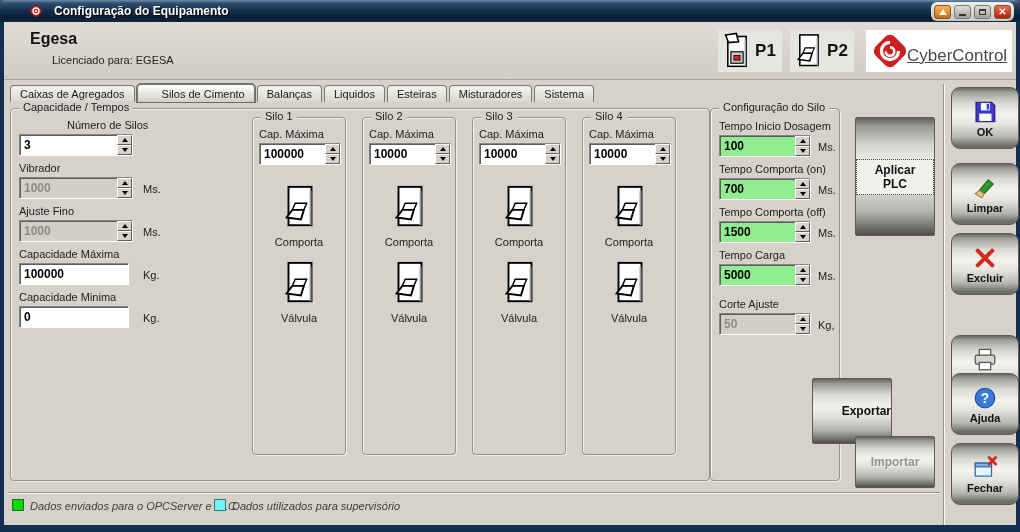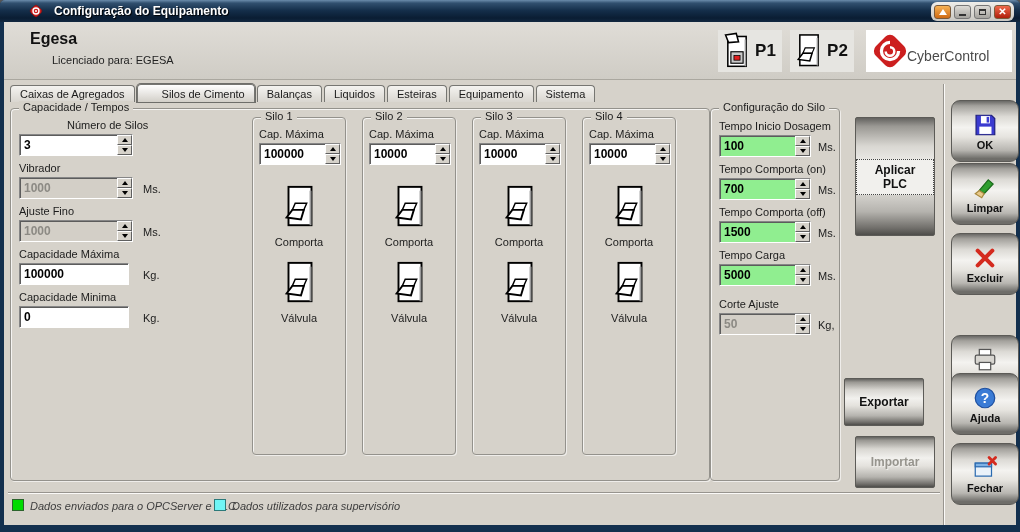--- a/index.html
+++ b/index.html
@@ -21,21 +21,21 @@
   .g-x{color:#fff;font-size:10px;font-weight:bold;line-height:10px;}
   
   .client{position:absolute;left:4px;top:22px;width:1012px;height:503px;background:#D6D2CA;}
   
   .header{position:absolute;left:0;top:0;width:1012px;height:58px;background:linear-gradient(#e0ddd7,#cfccc5);border-bottom:1px solid #aaa79f;padding-left:41px;}
   .app-name{position:absolute;left:26px;top:8px;font-size:16px;font-weight:bold;color:#111;}
   .licensed{position:absolute;left:48px;top:32px;font-size:11px;color:#222;}
   .pswitch{position:absolute;top:8px;width:64px;height:42px;background:#e6e5e1;display:flex;align-items:center;justify-content:center;gap:5px;}
   .pswitch .plabel{font-size:17px;font-weight:bold;color:#111;}
   .brand-panel{position:absolute;left:862px;top:8px;width:146px;height:42px;background:#fff;display:flex;align-items:center;padding-left:3px;}
-  .brand-text{font-size:14px;color:#4a4a4a;letter-spacing:0px;margin-left:-4px;margin-top:10px;}
+  .brand-text{font-size:17px;color:#4a4a4a;letter-spacing:0px;margin-left:-4px;margin-top:10px;text-decoration:underline;}
   
   .tabbar{position:absolute;left:6px;top:62px;display:flex;gap:2px;align-items:flex-end;height:18px;}
   .tab{height:17px;padding:0 9px;border:1px solid #767672;border-bottom:none;border-radius:4px 4px 0 0;background:linear-gradient(#f4f3f0,#d9d6d0);font-size:11px;color:#1a1a1a;display:flex;align-items:center;white-space:nowrap;}
   .tab.active{height:18px;background:linear-gradient(#ffffff,#d2cfc8);box-shadow:0 0 0 1px #6e6e6a;padding-left:24px;}
   
   .gbox{position:absolute;border:1px solid #94928c;border-radius:4px;box-shadow:inset 1px 1px 0 rgba(255,255,255,.75), 1px 1px 0 rgba(255,255,255,.6);}
   .glabel{position:absolute;top:-8px;left:8px;background:#D6D2CA;padding:0 4px;font-size:11px;color:#1c1c1c;white-space:nowrap;}
   .lbl{position:absolute;font-size:11px;color:#1c1c1c;white-space:nowrap;}
   .unit{position:absolute;font-size:11px;color:#1c1c1c;white-space:nowrap;}
   .sunken{border-top:1px solid #868686;border-left:1px solid #868686;border-bottom:1px solid #fff;border-right:1px solid #fff;box-shadow:inset 1px 1px 0 #5c5c5c;}
@@ -132,21 +132,21 @@
         <span class="brand-text">CyberControl</span>
       </div>
     </div>
 
     <div class="tabbar">
       <div class="tab">Caixas de Agregados</div>
       <div class="tab active">Silos de Cimento</div>
       <div class="tab">Balanças</div>
       <div class="tab">Liquidos</div>
       <div class="tab">Esteiras</div>
-      <div class="tab">Equipamento</div>
+      <div class="tab">Misturadores</div>
       <div class="tab">Sistema</div>
     </div>
 
     <div class="gbox" style="left:6px;top:86px;width:700px;height:373px;">
       <span class="glabel">Capacidade / Tempos</span>
 
       <span class="lbl" style="left:8px;top:10px;padding-left:48px;">Número de Silos</span>
       <div class="spinbox sunken" style="left:8px;top:25px;width:114px;">
         <input value="3" style="">
         <div class="spin">
@@ -390,31 +390,31 @@
               <i class="t-dn"></i>
             </div>
           </div>
       </div>
       <span class="unit" style="left:107px;top:210px;">Kg,</span>
     </div>
 
     <div class="cylbtn" style="left:851px;top:95px;width:80px;height:119px;">
       <span class="focusbox">Aplicar PLC</span>
     </div>
-    <div class="cylbtn" style="left:840px;top:356px;width:80px;height:48px;">
+    <div class="cylbtn" style="left:808px;top:356px;width:80px;height:66px;justify-content:flex-end;">
       <span>Exportar</span>
     </div>
     <div class="cylbtn disabled" style="left:851px;top:414px;width:80px;height:52px;">
       <span>Importar</span>
     </div>
 
     <div class="vsep"></div>
     <div class="hsep"></div>
 
-    <div class="sidebtn" style="top:78px;">
+    <div class="sidebtn" style="top:65px;">
       <svg width="28" height="26" viewBox="0 0 32 32">
         <path d="M5 4 h19 l4 4 v20 h-23 z" fill="#3b3bd0" stroke="#20207e" stroke-width="1.5"></path>
         <rect x="11" y="5" width="11" height="9" fill="#fff"></rect>
         <rect x="18" y="6" width="3" height="7" fill="#3b3bd0"></rect>
         <rect x="9" y="18" width="15" height="9" fill="#fff"></rect>
       </svg>
       <span>OK</span>
     </div>
 
     <div class="sidebtn" style="top:141px;">

